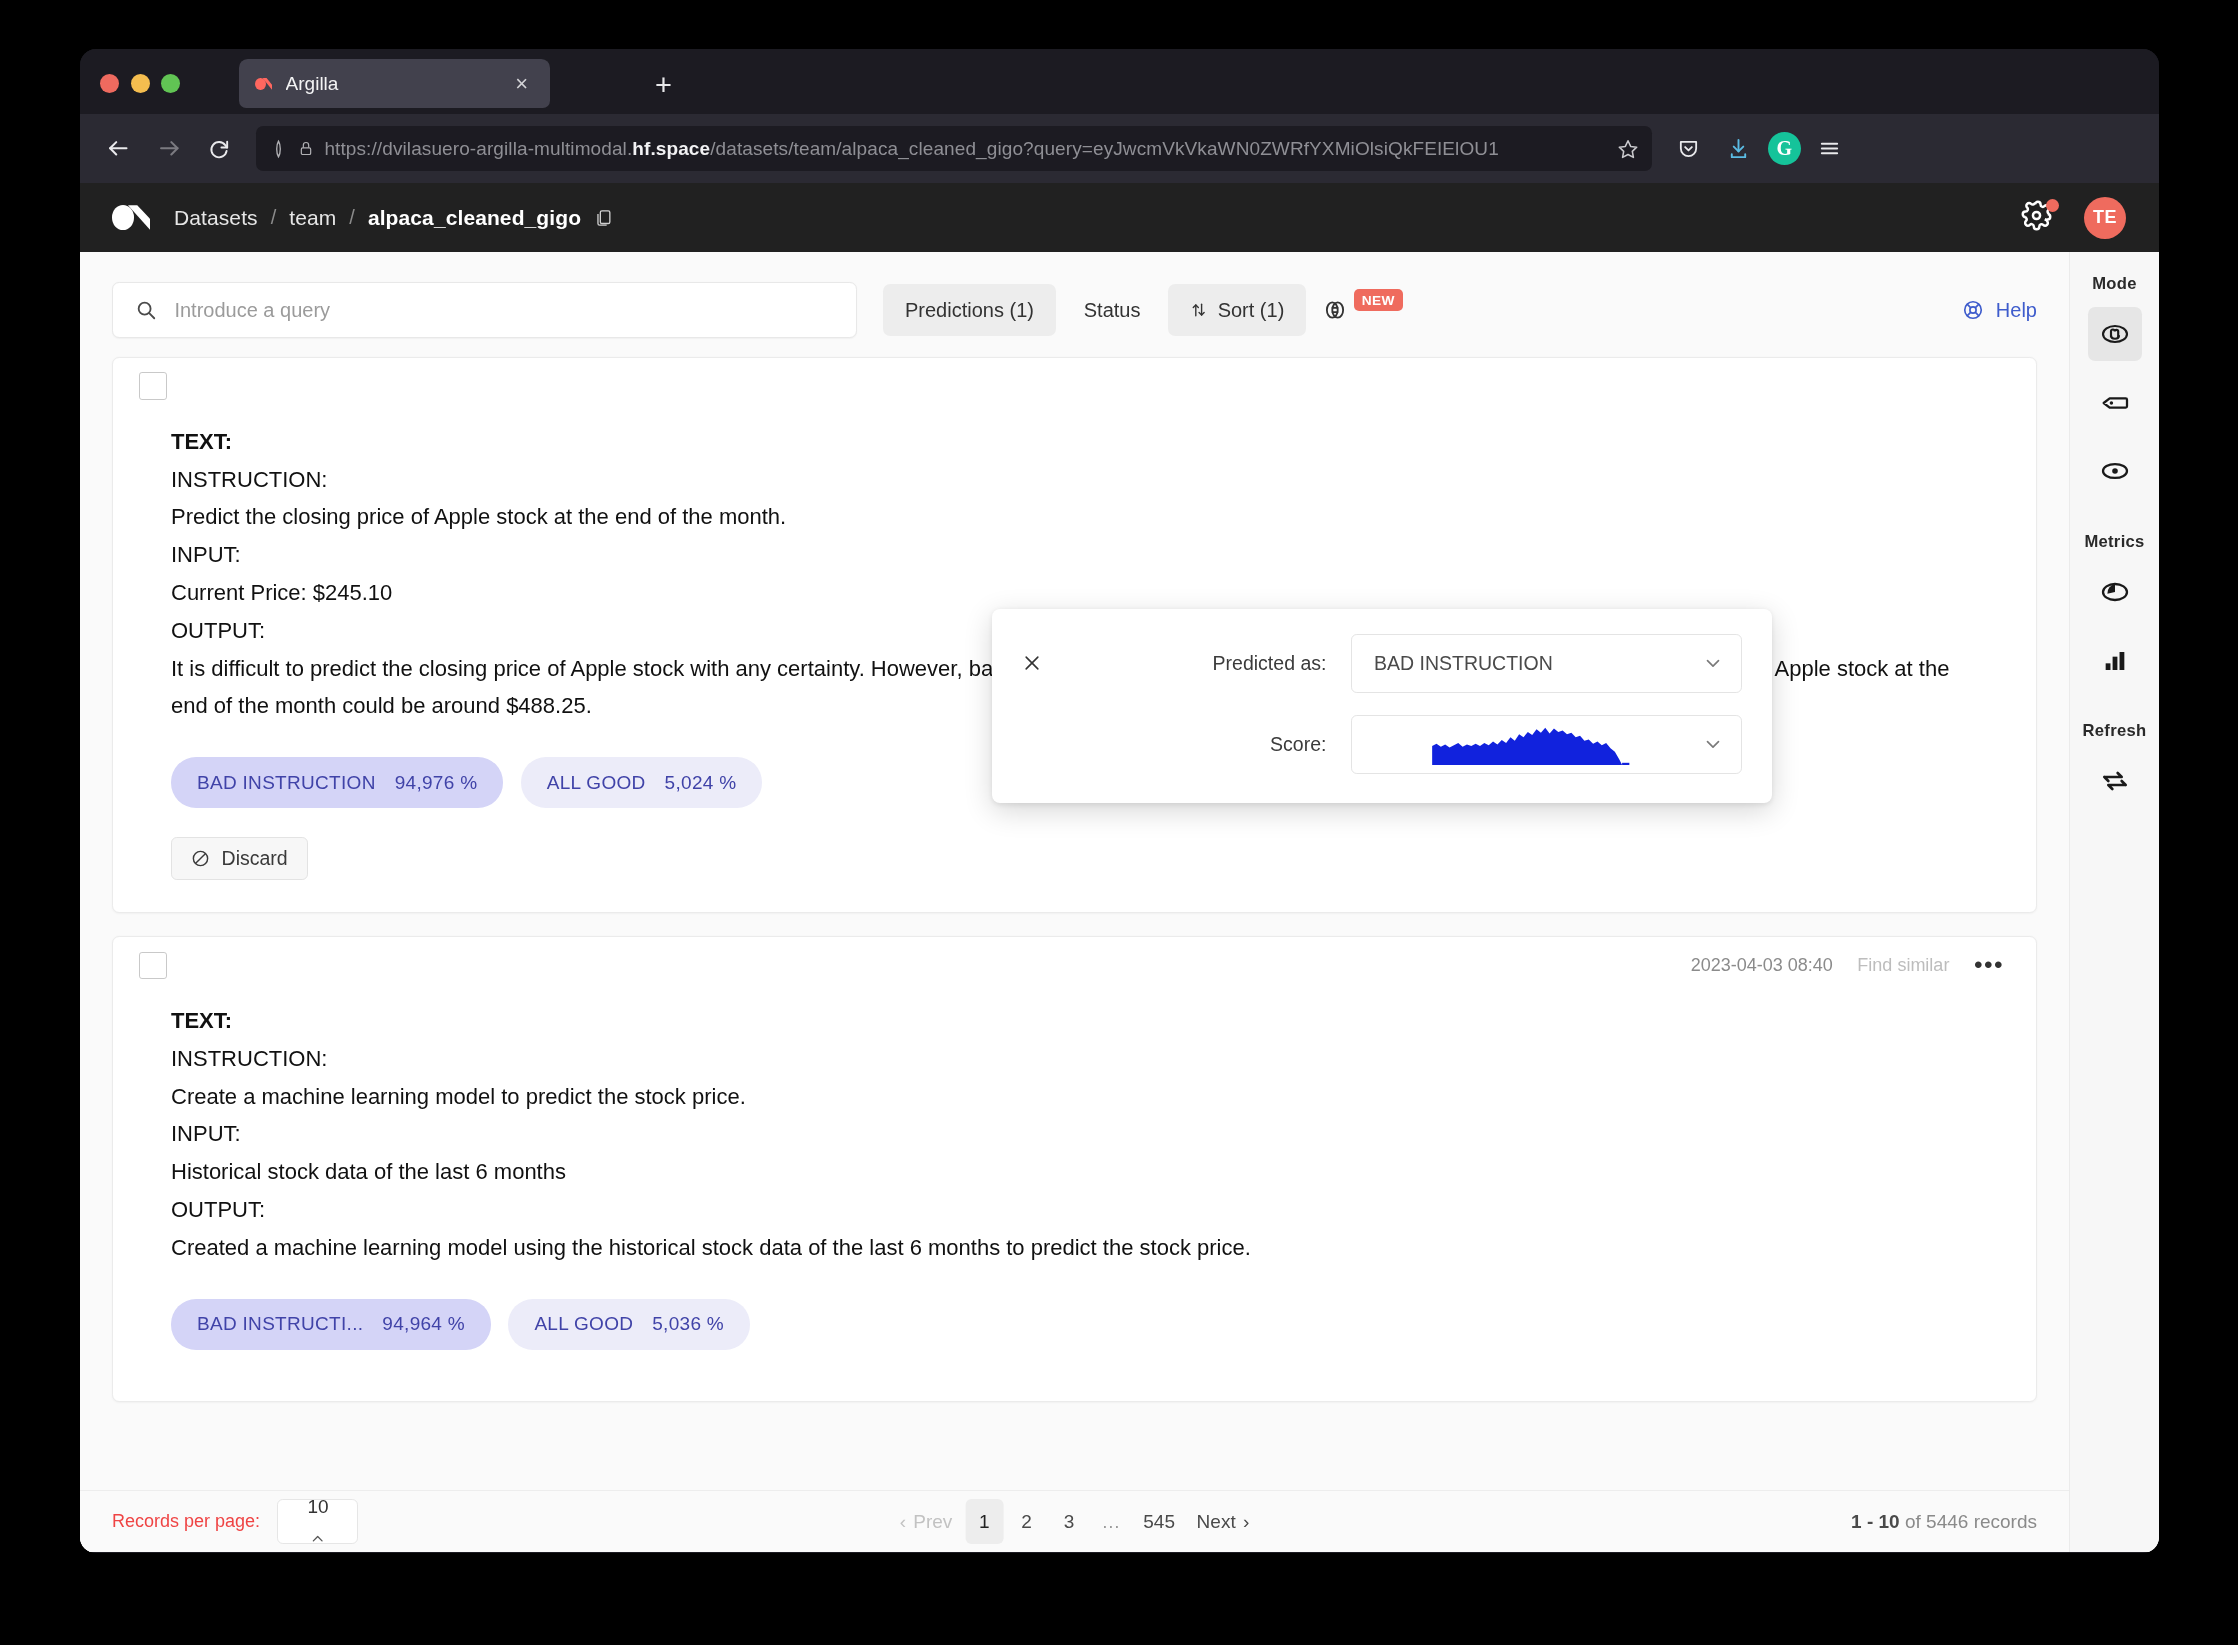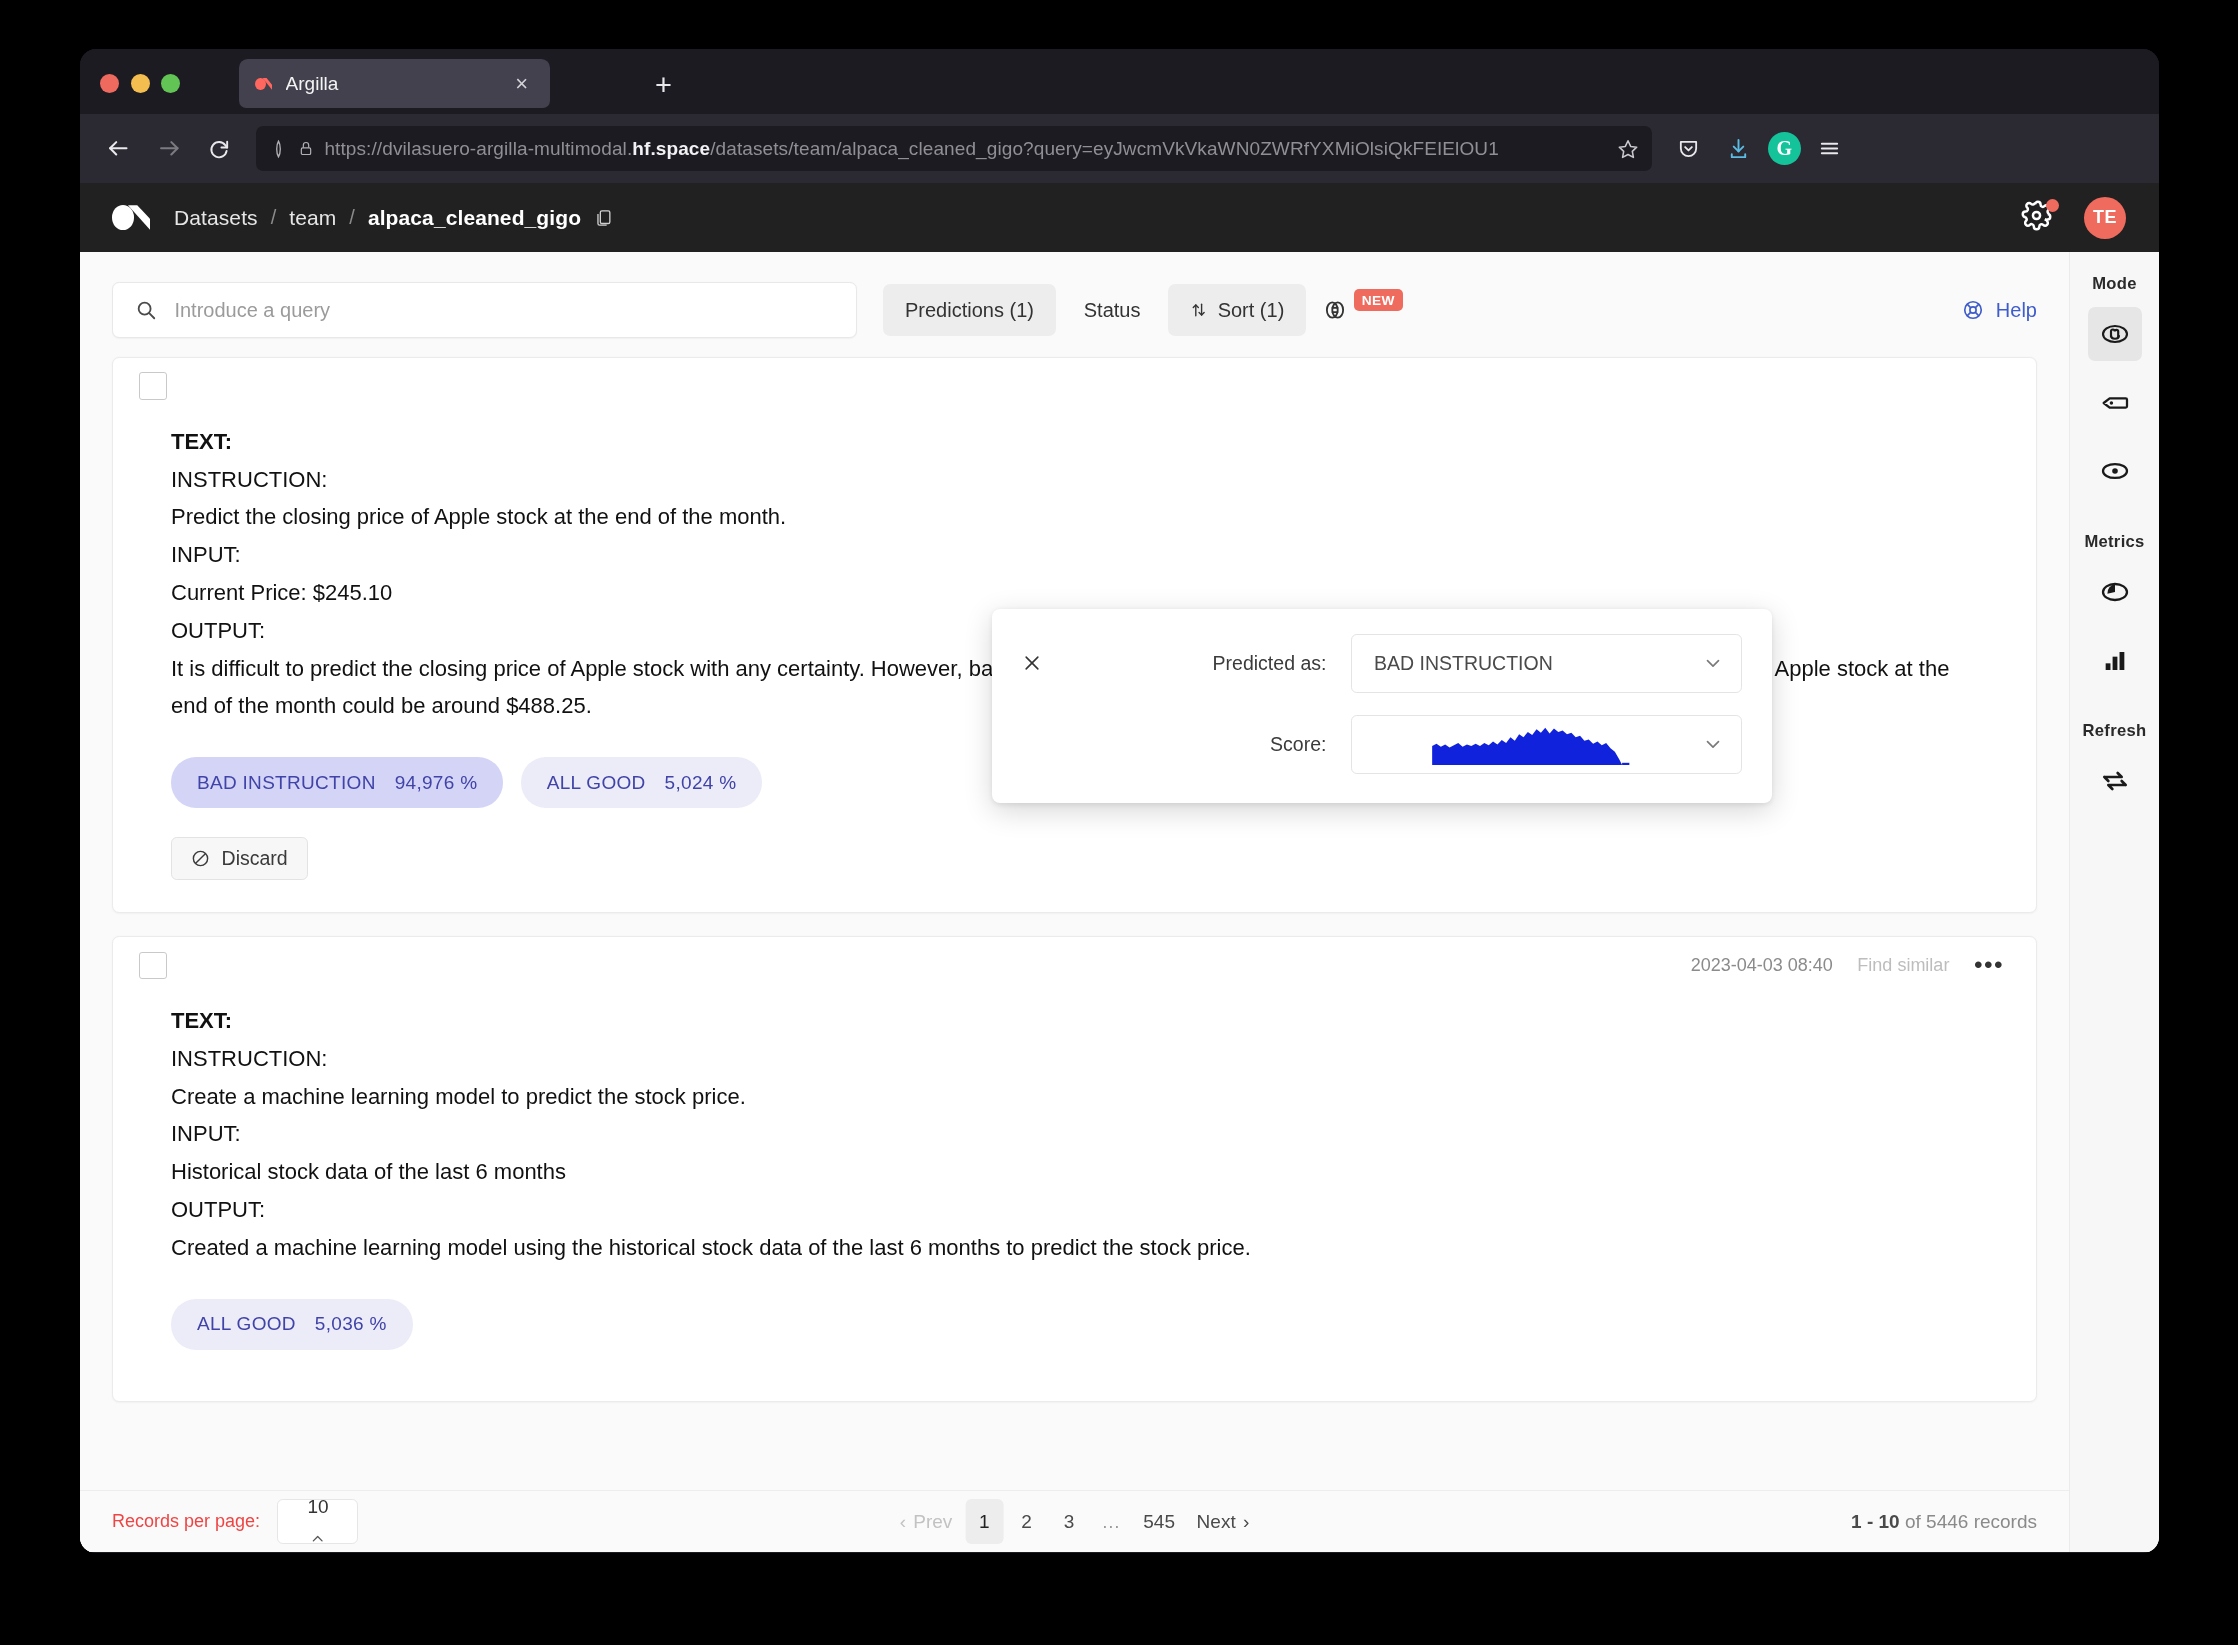--- a/index.html
+++ b/index.html
@@ -563,20 +563,24 @@
           <div class="rec-body">
             <div class="rec-line bold">TEXT:</div>
             <div class="rec-line">INSTRUCTION:</div>
             <div class="rec-line">Create a machine learning model to predict the stock price.</div>
             <div class="rec-line">INPUT:</div>
             <div class="rec-line">Historical stock data of the last 6 months</div>
             <div class="rec-line">OUTPUT:</div>
             <div class="rec-line">Created a machine learning model using the historical stock data of the last 6 months to predict the stock price.</div>
           </div>
           <div class="pills">
+            <div class="pill primary">
+              <span>BAD INSTRUCTI...</span>
+              <span class="p-score">94,964 %</span>
+            </div>
             <div class="pill secondary">
               <span>ALL GOOD</span>
               <span class="p-score">5,036 %</span>
             </div>
           </div>
           <div style="height:51px"></div>
         </div>
 
       </div>
 

